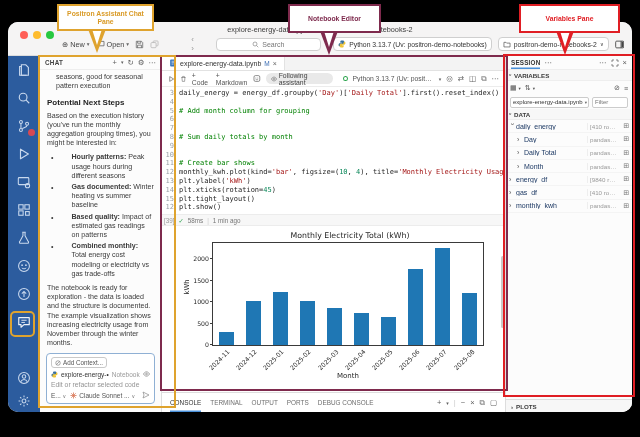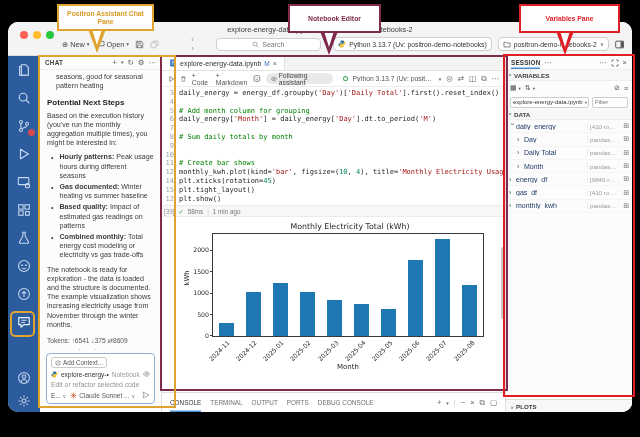--- a/index.html
+++ b/index.html
@@ -34,21 +34,21 @@
   .chatcol { width:122px; background:#fcfcfc; border-right:1px solid #ddd; display:flex; flex-direction:column; flex-shrink:0; }
   .chathead { height:14px; display:flex; align-items:center; padding:0 5px; gap:4px;
     font-size:6.3px; color:#424242; border-bottom:1px solid #eee; }
   .chathead b { letter-spacing:.3px; font-weight:bold; }
   .hic { color:#616161; font-size:7.5px; line-height:1; }
   .chatbody { flex:1; overflow:hidden; padding:3px 7px 0 7px; font-size:7.1px; line-height:9.2px; color:#3a3a3a; }
   .ctail { padding-left:9px; color:#3a3a3a; }
   .chatbody h3 { font-size:8px; margin:7px 0 4px; color:#1f1f1f; }
   .chatbody p { margin-bottom:5px; }
   .blist { margin:2px 0 5px 4px; }
-  .bl { display:flex; gap:6px; margin-bottom:2px; }
+  .bl { display:flex; gap:18px; margin-bottom:2px; }
   .bl .dot { font-size:7px; }
   .tokens { font-size:6.6px; color:#555; margin:6px 0 4px; }
   .fbrow { display:flex; gap:6px; align-items:center; margin-bottom:5px; color:#616161; }
   .chatinput { margin:3px 6px 8px; border:1px solid #8fb0d4; border-radius:4px; background:#fff;
     padding:3px 4px; display:flex; flex-direction:column; gap:3px; }
   .ctxbtn { align-self:flex-start; display:flex; align-items:center; gap:2px; border:1px solid #c9c9c9;
     border-radius:3px; padding:1px 3px; font-size:6.3px; color:#555; }
   .chiprow { display:flex; align-items:center; gap:3px; font-size:6.5px; color:#333; }
   .chiptype { color:#999; }
   .eye { margin-left:auto; color:#666; }
@@ -289,23 +289,23 @@
         <b>CHAT</b>
         <span class="grow"></span>
         <span class="hic">+</span>
         <span class="hic chev" style="font-size:5px">▾</span>
         <span class="hic">↻</span>
         <span class="hic">⚙</span>
         <span class="hic">⋯</span>
       </div>
       <div class="chatbody">
         <div class="ctail">seasons, good for seasonal</div>
-        <div class="ctail">pattern heating</div>
+        <div class="ctail">pattern execution</div>
         <h3>Potential Next Steps</h3>
-        <p>Based on the execution history (you've run the monthly aggregation multiple times), you might be interested in:</p>
+        <p>Based on the execution history (you've run the monthly aggregation grouping times), you might be interested in:</p>
         <div class="blist">
             <div class="bl">
               <span class="dot">•</span>
               <span><b>Hourly patterns:</b> Peak usage hours during different seasons</span>
             </div>
             <div class="bl">
               <span class="dot">•</span>
               <span><b>Gas documented:</b> Winter heating vs summer baseline</span>
             </div>
             <div class="bl">
@@ -431,21 +431,20 @@
             <div class="cl">
               <span class="ln">4</span>
               <span class="lc"> </span>
             </div>
             <div class="cl">
               <span class="ln">5</span>
               <span class="lc"><span class="tk-c"># Add month column for grouping</span></span>
             </div>
             <div class="cl">
               <span class="ln">6</span>
-              <span class="lc">daily_energy[<span class="tk-s">'Month'</span>] = daily_energy[<span class="tk-s">'Day'</span>].dt.to_period(<span class="tk-s">'M'</span>)</span>
             </div>
             <div class="cl">
               <span class="ln">7</span>
               <span class="lc"> </span>
             </div>
             <div class="cl">
               <span class="ln">8</span>
               <span class="lc"><span class="tk-c"># Sum daily totals by month</span></span>
             </div>
             <div class="cl">
@@ -455,20 +454,24 @@
               <span class="ln">10</span>
               <span class="lc"> </span>
             </div>
             <div class="cl">
               <span class="ln">11</span>
               <span class="lc"><span class="tk-c"># Create bar shows</span></span>
             </div>
             <div class="cl">
               <span class="ln">12</span>
               <span class="lc">monthly_kwh.plot(kind=<span class="tk-s">'bar'</span>, figsize=(<span class="tk-n">10</span>, <span class="tk-n">4</span>), title=<span class="tk-s">'Monthly Electricity Usage (kWh)'</span>)</span>
+            </div>
+            <div class="cl">
+              <span class="ln">13</span>
+              <span class="lc">plt.ylabel(<span class="tk-s">'kWh'</span>)</span>
             </div>
             <div class="cl">
               <span class="ln">14</span>
               <span class="lc">plt.xticks(rotation=<span class="tk-n">45</span>)</span>
             </div>
             <div class="cl">
               <span class="ln">15</span>
               <span class="lc">plt.tight_layout()</span>
             </div>
             <div class="cl">

